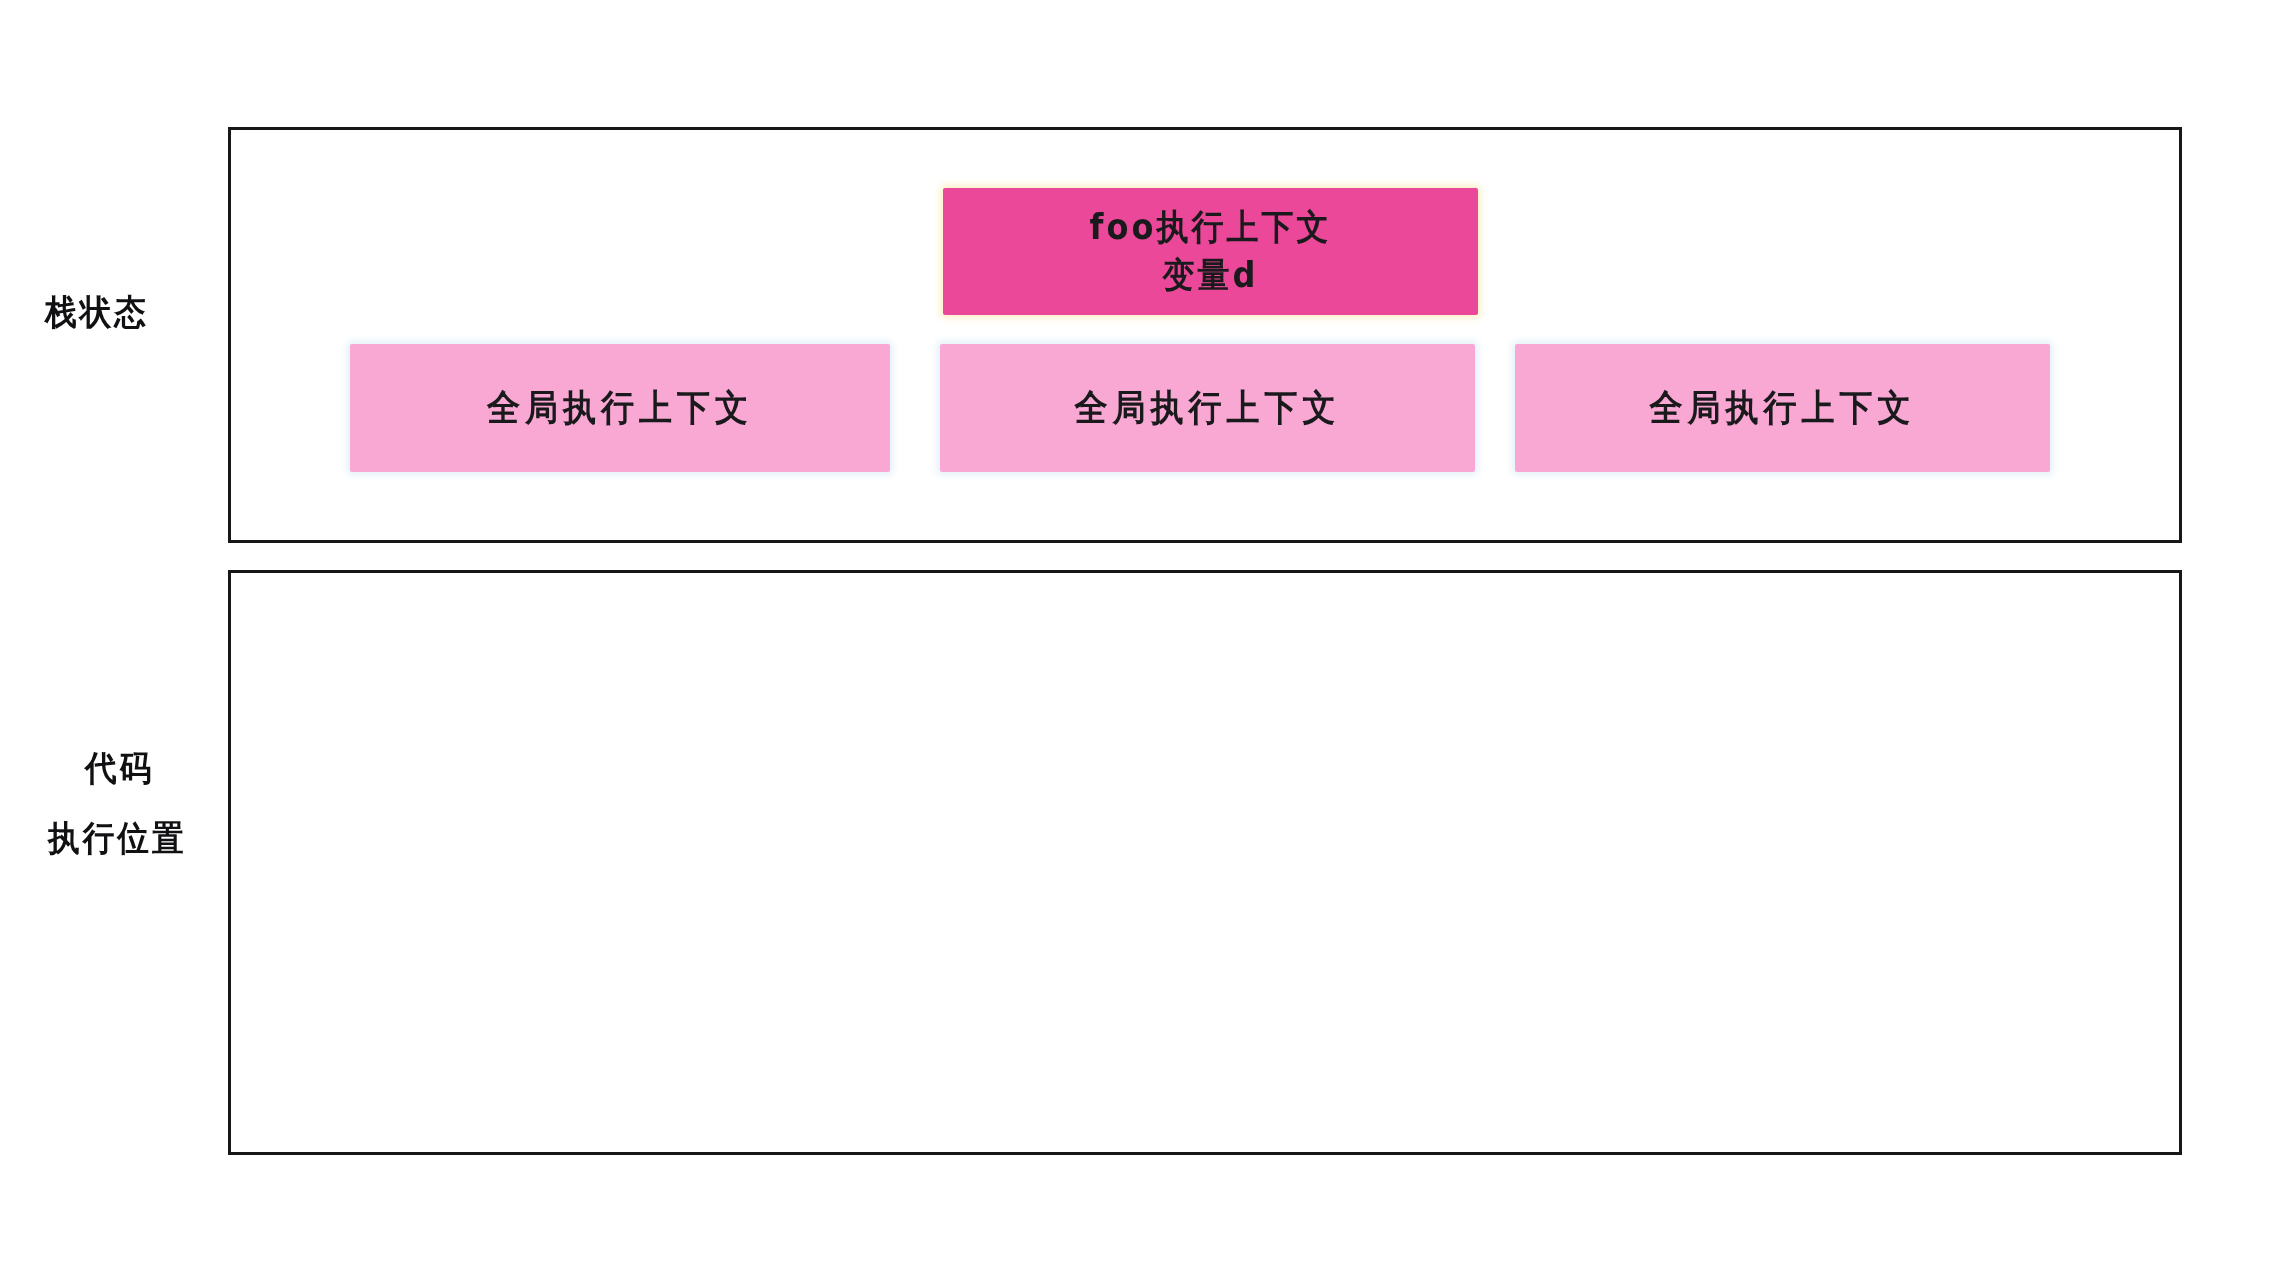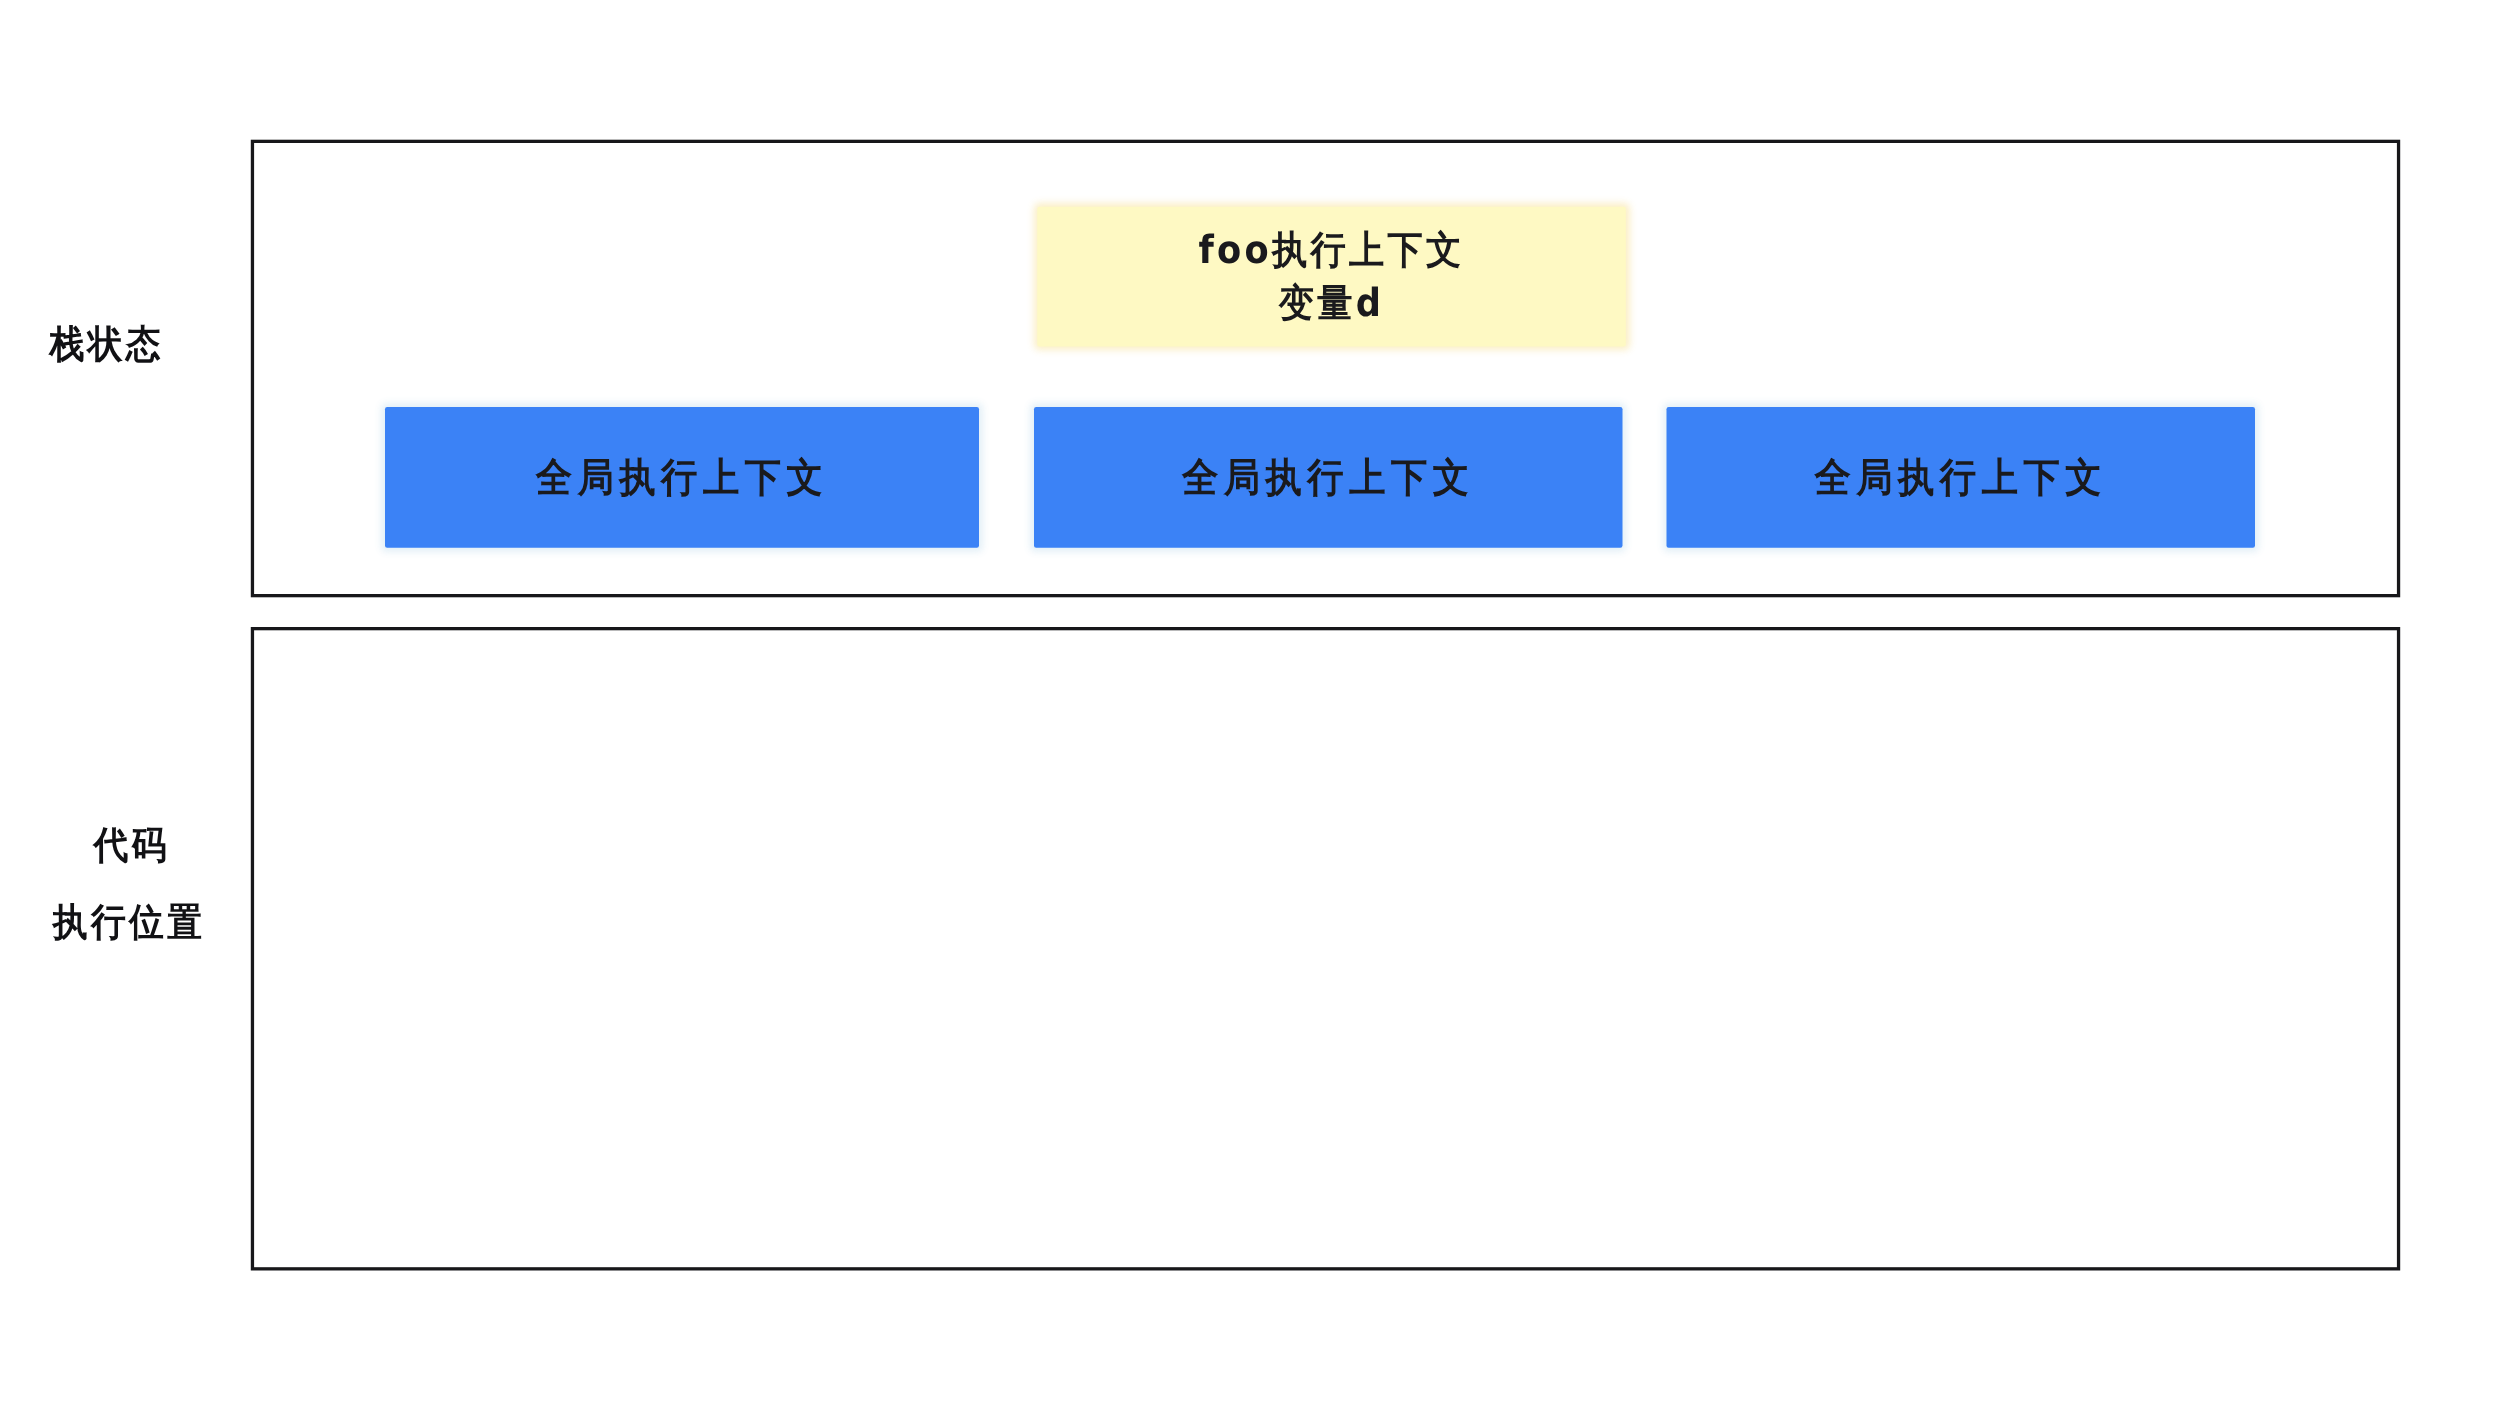--- a/index.html
+++ b/index.html
@@ -51,31 +51,31 @@
   .ctx-box .ctx-line{
     color:#1a1a1d;
     font-family:"DejaVu Sans",sans-serif;
     font-weight:700;
     font-size:33px;
     letter-spacing:5px;
     white-space:nowrap;
     transform:scale(1.0,1.1);
   }
   .ctx-global{
-    background:#3b82f6;
+    background:#f9a8d4;
     box-shadow:0 0 7px 3px rgba(227,239,247,0.95);
     height:128px;
-    top:370px;
+    top:344px;
   }
   #ctx-global-0{left:350px;width:540px;}
   #ctx-global-1{left:940px;width:535px;}
   #ctx-global-2{left:1515px;width:535px;}
   #ctx-foo{
     left:943px;top:188px;width:535px;height:127px;
-    background:#fef9c3;
+    background:#ec4899;
     box-shadow:0 0 7px 3px rgba(251,237,194,0.9);
     gap:4px;
   }
   #ctx-foo .ctx-line{font-size:32px;letter-spacing:3px;}   
 
   
   #code-clip{
     position:absolute;
     left:228px;top:570px;width:1954px;height:585px;
     overflow:hidden;

